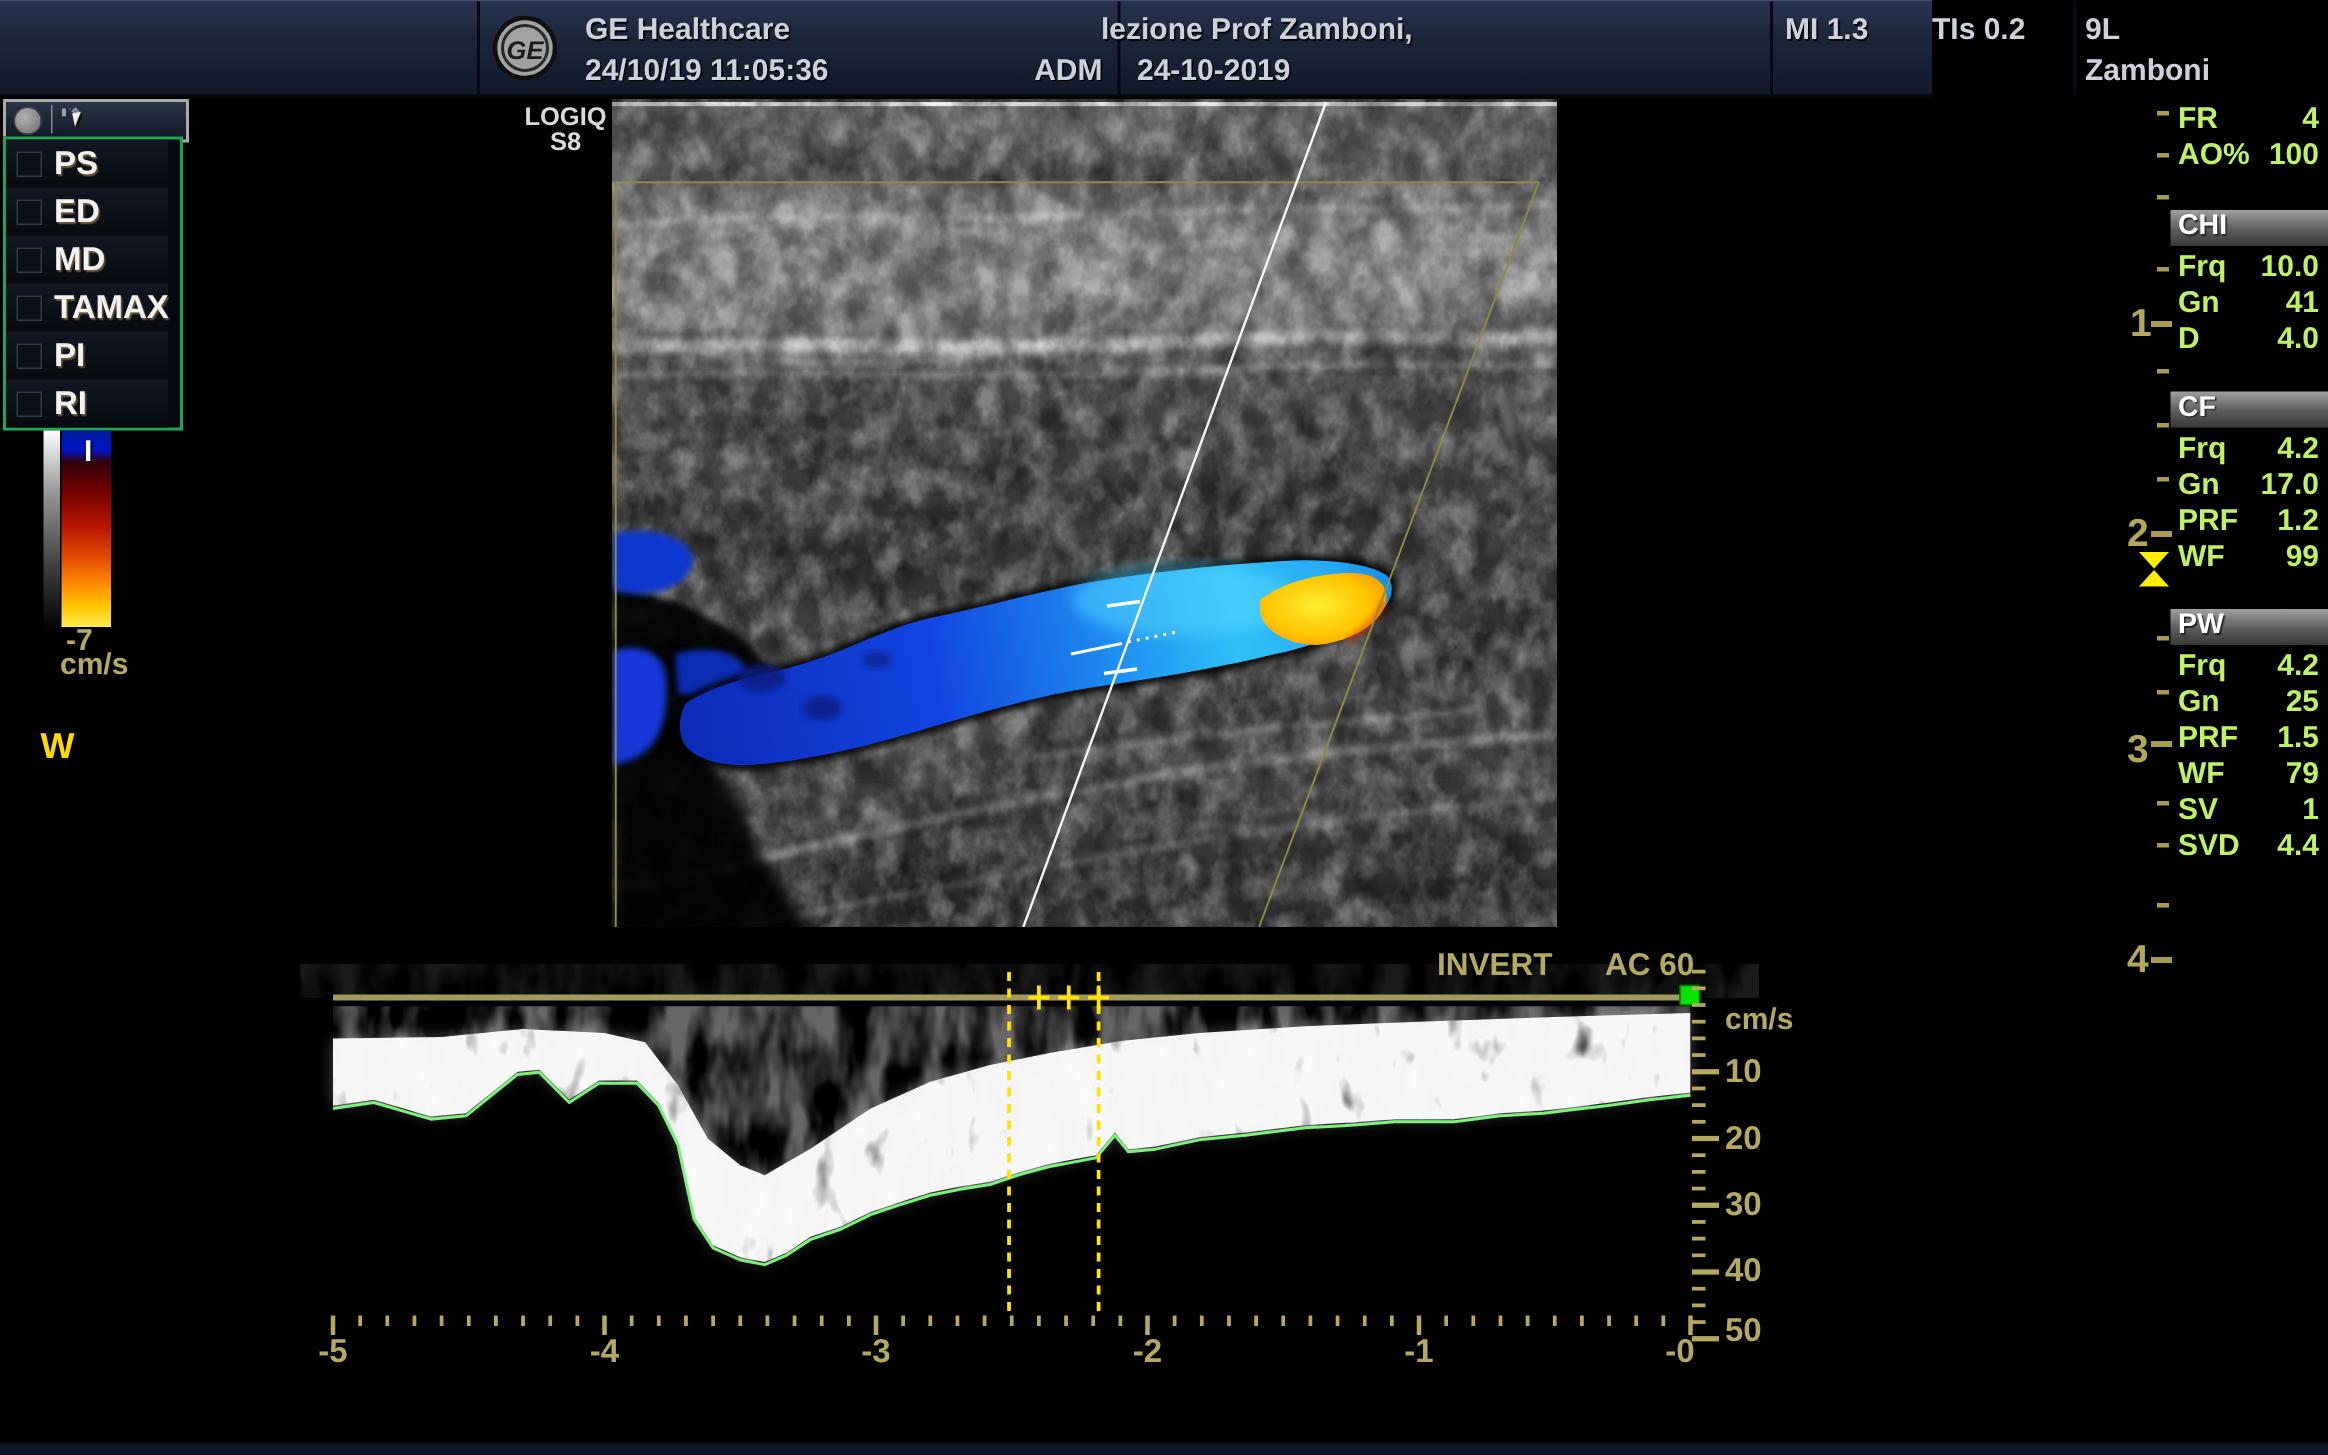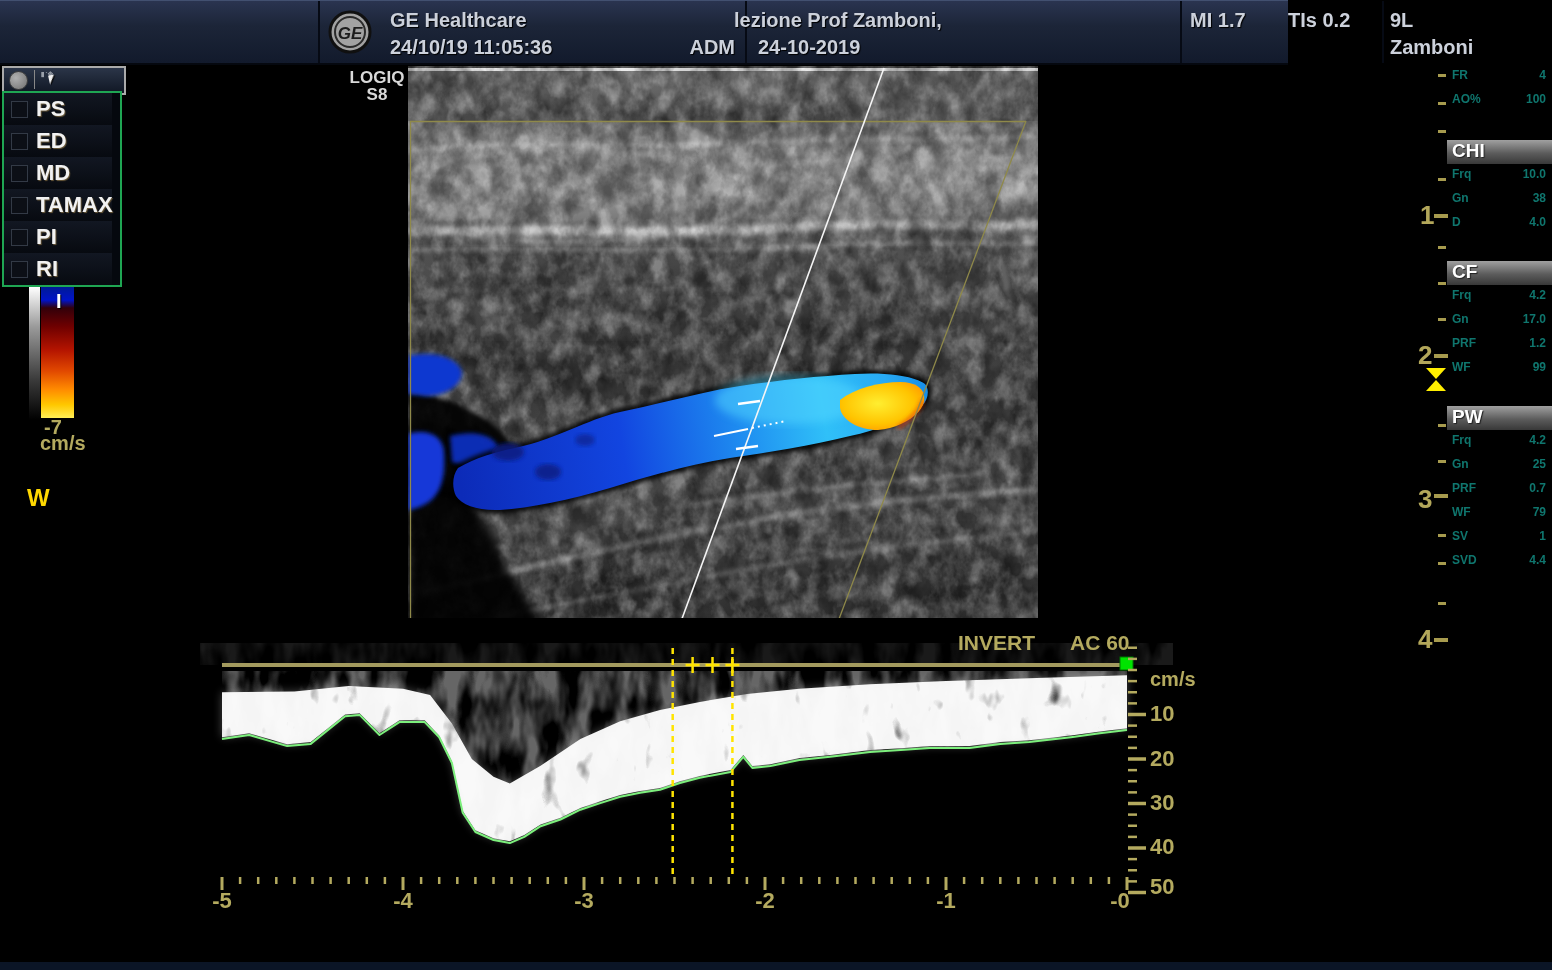--- a/index.html
+++ b/index.html
@@ -33,21 +33,21 @@
            background:linear-gradient(180deg,#ffffff 0%,#9a9a9a 30%,#3a3a3a 70%,#000 100%);}
   .colorbar{position:absolute;left:41px;top:287px;width:33px;height:131px;
             background:linear-gradient(180deg,#001a96 0%,#0013c8 10%,#32000a 16%,#6e0000 30%,
                        #b41400 48%,#e14800 64%,#ff8a00 78%,#ffc800 90%,#ffee55 100%);}
   .cmark{position:absolute;left:56px;top:291px;color:#fff;font-size:17px;text-shadow:1px 1px 1px #000;}
   .olab{position:absolute;color:#b4aa5f;font-size:20px;text-shadow:1px 1px 1px #000;}
   .wmark{position:absolute;left:27px;top:484px;color:#ffd800;font-size:24px;text-shadow:1px 1px 1px #000;}
   .modeltxt{position:absolute;left:346px;top:69px;width:62px;color:#d9d9d9;font-size:17px;
             text-align:center;line-height:17px;text-shadow:1px 1px 1px #000;}
   
-  .rp-row{position:absolute;left:1448px;width:100px;height:24px;color:#0f766e;font-size:12px;
+  .rp-row{position:absolute;left:1448px;width:100px;height:24px;color:#bef264;font-size:20px;
           text-shadow:1px 1px 1px #000;}
   .rp-l{position:absolute;left:4px;top:0;}
   .rp-v{position:absolute;right:2px;top:0;text-align:right;}
   .rp-h{position:absolute;left:1447px;width:105px;height:24px;color:#ffffff;font-size:19px;
         background:linear-gradient(180deg,#a0a0a0,#5c5c5c 55%,#383838);padding-left:5px;
         box-sizing:border-box;text-shadow:1px 1px 1px #222;}
   .tick{position:absolute;background:#a79b4e;height:3px;}
   .num{position:absolute;color:#b3a75a;font-size:26px;text-shadow:1px 1px 1px #000;}
   .hg{position:absolute;left:1426px;width:0;height:0;border-left:10px solid transparent;
       border-right:10px solid transparent;}
@@ -69,21 +69,21 @@
     <svg style="position:absolute;left:328px;top:8px" width="44" height="46">
       <circle cx="22" cy="23" r="20" fill="#a2a2a2" stroke="#101010" stroke-width="3"></circle>
       <circle cx="22" cy="23" r="15" fill="none" stroke="#2a2a2a" stroke-width="2"></circle>
       <text x="22" y="30" text-anchor="middle" font-size="17" font-style="italic" fill="#1c1c1c" font-family="Liberation Serif, serif">GE</text>
     </svg>
     <div class="htext" style="left:390px;top:8px">GE Healthcare</div>
     <div class="htext" style="left:390px;top:35px">24/10/19 11:05:36</div>
     <div class="htext" style="left:640px;top:35px;width:95px;text-align:right">ADM</div>
     <div class="htext" style="left:734px;top:8px">lezione Prof Zamboni,</div>
     <div class="htext" style="left:758px;top:35px">24-10-2019</div>
-    <div class="htext" style="left:1190px;top:8px">MI 1.7</div>
+    <div class="htext" style="left:1190px;top:8px">MI 1.3</div>
     <div class="htext" style="left:1288px;top:8px">TIs 0.2</div>
     <div class="htext" style="left:1390px;top:8px">9L</div>
     <div class="htext" style="left:1390px;top:35px">Zamboni</div>
   </div>
 
   <div class="miniwin">
     <div class="minicircle"></div>
     <div class="minisep"></div>
     <div class="minitxt">▮ˊ۩</div>
     <div class="cursorarrow"></div>
@@ -412,21 +412,21 @@
       <span class="rp-v">100</span>
       </div>
 
     <div class="rp-h" style="top:140px">CHI</div>
     <div class="rp-row" style="top:167px">
       <span class="rp-l">Frq</span>
       <span class="rp-v">10.0</span>
       </div>
     <div class="rp-row" style="top:191px">
       <span class="rp-l">Gn</span>
-      <span class="rp-v">38</span>
+      <span class="rp-v">41</span>
       </div>
     <div class="rp-row" style="top:215px">
       <span class="rp-l">D</span>
       <span class="rp-v">4.0</span>
       </div>
 
     <div class="rp-h" style="top:261px">CF</div>
     <div class="rp-row" style="top:288px">
       <span class="rp-l">Frq</span>
       <span class="rp-v">4.2</span>
@@ -448,21 +448,21 @@
     <div class="rp-row" style="top:433px">
       <span class="rp-l">Frq</span>
       <span class="rp-v">4.2</span>
       </div>
     <div class="rp-row" style="top:457px">
       <span class="rp-l">Gn</span>
       <span class="rp-v">25</span>
       </div>
     <div class="rp-row" style="top:481px">
       <span class="rp-l">PRF</span>
-      <span class="rp-v">0.7</span>
+      <span class="rp-v">1.5</span>
       </div>
     <div class="rp-row" style="top:505px">
       <span class="rp-l">WF</span>
       <span class="rp-v">79</span>
       </div>
     <div class="rp-row" style="top:529px">
       <span class="rp-l">SV</span>
       <span class="rp-v">1</span>
       </div>
     <div class="rp-row" style="top:553px">

